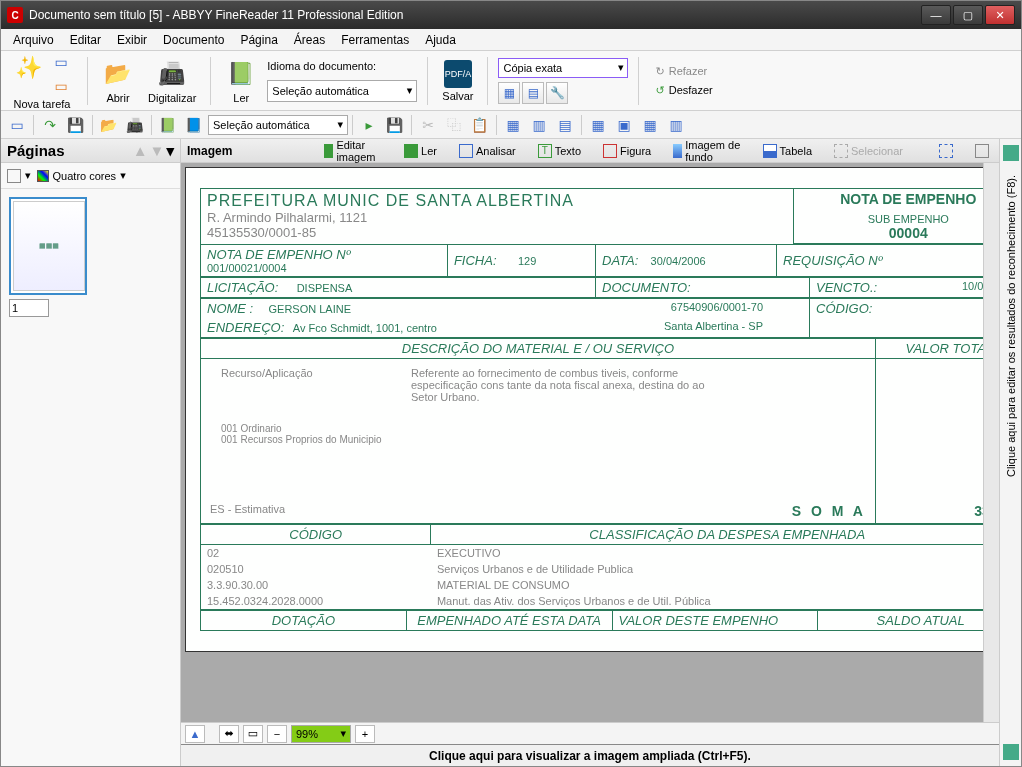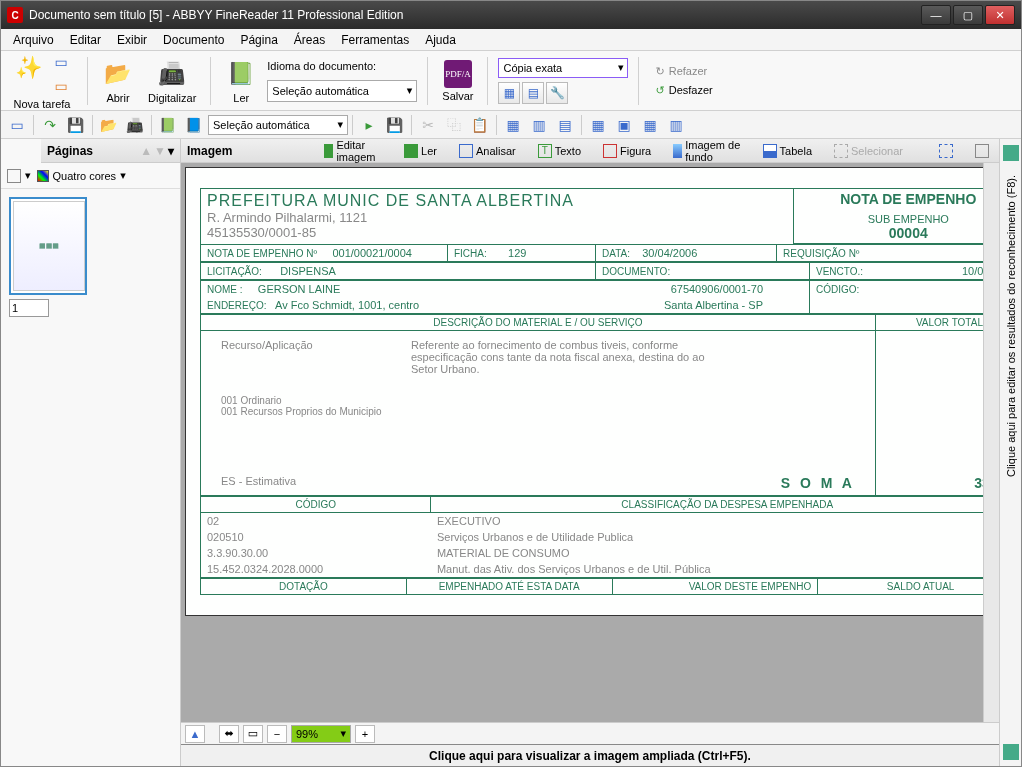--- a/index.html
+++ b/index.html
@@ -38,21 +38,21 @@
 
 
 .tb2 { height: 28px; background: #f4f4f4; border-bottom: 1px solid #d0d0d0; display:flex; align-items:center; padding:0 4px; gap:2px;}
 .tb2 .btn { width:24px;height:22px;display:flex;align-items:center;justify-content:center;font-size:14px;border:1px solid transparent;}
 .tb2 .sep { width:1px;height:20px;background:#ccc;margin:0 2px;}
 .tb2 .sel { width:140px;height:20px;border:1px solid #aaa;background:#fff;display:flex;align-items:center;justify-content:space-between;padding:0 4px;font-size:11px;}
 
 
 .bodyrow { flex:1; display:flex; min-height:0;}
 .sidebar-l { width:180px; border-right:1px solid #ccc; display:flex; flex-direction:column; background:#f8f8f8;}
-.panel-hdr { height:24px; background:linear-gradient(#f0f0f0,#e0e0e0); border-bottom:1px solid #ccc; display:flex;align-items:center;padding:0 6px;font-weight:bold;font-size:12px;justify-content:space-between;margin-left:40px;}
+.panel-hdr { height:24px; background:linear-gradient(#f0f0f0,#e0e0e0); border-bottom:1px solid #ccc; display:flex;align-items:center;padding:0 6px;font-weight:bold;font-size:15px;justify-content:space-between;}
 .panel-hdr .hicons{display:flex;gap:2px;}
 .viewmode { height:26px;border-bottom:1px solid #ddd;display:flex;align-items:center;padding:0 6px;gap:6px;}
 .viewmode .vm{display:flex;align-items:center;gap:4px;font-size:11px;}
 .thumbs { flex:1; padding:8px; overflow:auto;}
 .thumb { width:78px; border:2px solid #3a8ccc; padding:2px; background:#fff;}
 .thumb-mini { width:72px;height:90px;background:#fff;border:1px solid #ccc;}
 .pagenum-inp{width:40px;height:18px;border:1px solid #999;margin-top:4px;font-size:11px;padding:0 2px;}
 
 
 .centerwrap { flex:1; display:flex; flex-direction:column; min-width:0;}
@@ -63,21 +63,21 @@
 .imgpanel-hdr .disabled{color:#aaa;}
 .imgview { flex:1; display:flex; min-height:0;}
 .imgscroll { flex:1; overflow:auto; background:#aaa; padding:4px;}
 .pageimg { width:854px; background:#fff; border:1px solid #333; margin:auto; padding:20px 14px;}
 .vscroll { width:16px; background:#e8e8e8; border-left:1px solid #ccc;}
 
 
 .doc { background:#fefffe; color:#2a7a5a; font-family: "Times New Roman", serif;}
 .doc table{width:100%; border-collapse:collapse;}
 .doc td{border:1.5px solid #2a7a5a; padding:2px 6px; font-size:11px; vertical-align:middle;}
-.doc .lblsm{font-size:10px; color:#2a7a5a;}
+.doc .lblsm{font-size:13px; color:#2a7a5a;font-style:italic;}
 .doc .hdr1{font-size:16px; letter-spacing:1px;color:#2a7a5a;}
 .doc .grey{color:#888;}
 .doc .big{font-size:14px;font-weight:bold;}
 
 
 .zoombar{height:22px;border-top:1px solid #ccc;background:#f4f4f4;display:flex;align-items:center;padding:0 4px;gap:4px;font-size:11px;}
 .zoombar .zb{width:20px;height:18px;border:1px solid #bbb;background:#fff;display:flex;align-items:center;justify-content:center;}
 .zoomsel{width:60px;height:18px;border:1px solid #aaa;display:flex;align-items:center;justify-content:space-between;padding:0 4px;background:#84cc16;}
 
 
@@ -148,21 +148,21 @@
     </div>
     <div class="langbox">
       <div>Idioma do documento:</div>
       <div class="langsel">
         <span>Seleção automática</span>
         <span>▾</span>
       </div>
     </div>
     <div class="vsep"></div>
     <div class="tbgroup">
-      <div class="tbicon ico-red" style="background:#701a75;color:#fff;font-size:9px;width:28px;height:28px;border-radius:3px;display:flex;align-items:center;justify-content:center;font-family:Liberation Serif, serif;">PDF/A</div>
+      <div class="tbicon ico-red" style="background:#0c4a6e;color:#fff;font-size:9px;width:28px;height:28px;border-radius:3px;display:flex;align-items:center;justify-content:center;">PDF/A</div>
       <div class="tblbl">Salvar</div>
     </div>
     <div class="vsep"></div>
     <div class="copybox">
       <div class="copysel">
         <span>Cópia exata</span>
         <span>▾</span>
       </div>
       <div class="smallbtns">
         <div class="smallbtn ico-blue">▦</div>
@@ -359,21 +359,21 @@
                     <div style="width:150px;color:#888;">Recurso/Aplicação</div>
                     <div style="width:300px;color:#888;">Referente ao fornecimento de combus tiveis, conforme especificação cons tante da nota fiscal anexa, destina do ao Setor Urbano.</div>
                   </div>
                   <div style="height:20px;"></div>
                   <div class="grey" style="font-size:10px;">001     Ordinario</div>
                   <div class="grey" style="font-size:10px;">001     Recursos Proprios do Municipio</div>
                 </td>
                 <td style="border-bottom:none;"></td>
               </tr>
               <tr>
-                <td style="border-top:none;padding:4px 20px;"><span class="grey">ES - Estimativa</span> <span class="big" style="float:right;letter-spacing:3px;">S O M A</span></td>
+                <td style="border-top:none;padding:4px 9px;"><span class="grey">ES - Estimativa</span> <span class="big" style="float:right;letter-spacing:3px;">S O M A</span></td>
                 <td style="border-top:none;text-align:right;" class="big">335,82</td>
               </tr>
             </tbody>
               </table>
 
             <table>
               <tbody>
                   <tr>
                 <td style="width:28%;text-align:center;" class="lblsm">CÓDIGO</td>
                 <td style="text-align:center;" class="lblsm">CLASSIFICAÇÃO DA DESPESA EMPENHADA</td>
@@ -394,21 +394,21 @@
                     <td style="border:none;border-left:1.5px solid #2a7a5a;border-bottom:1.5px solid #2a7a5a;" class="grey">15.452.0324.2028.0000</td>
                     <td style="border:none;border-right:1.5px solid #2a7a5a;border-bottom:1.5px solid #2a7a5a;" class="grey">Manut. das Ativ. dos Serviços Urbanos e de Util. Pública</td>
                   </tr>
             </tbody>
               </table>
             <table>
               <tbody>
                   <tr>
                 <td style="width:25%;text-align:center;" class="lblsm">DOTAÇÃO</td>
                 <td style="width:25%;text-align:center;" class="lblsm">EMPENHADO ATÉ ESTA DATA</td>
-                <td style="width:25%;text-align:right;" class="lblsm">VALOR DESTE EMPENHO</td>
+                <td style="width:25%;text-align:left;" class="lblsm">VALOR DESTE EMPENHO</td>
                 <td style="text-align:center;" class="lblsm">SALDO ATUAL</td>
               </tr>
             </tbody>
               </table>
 
           </div>
         </div>
         <div class="vscroll"></div>
       </div>
 

